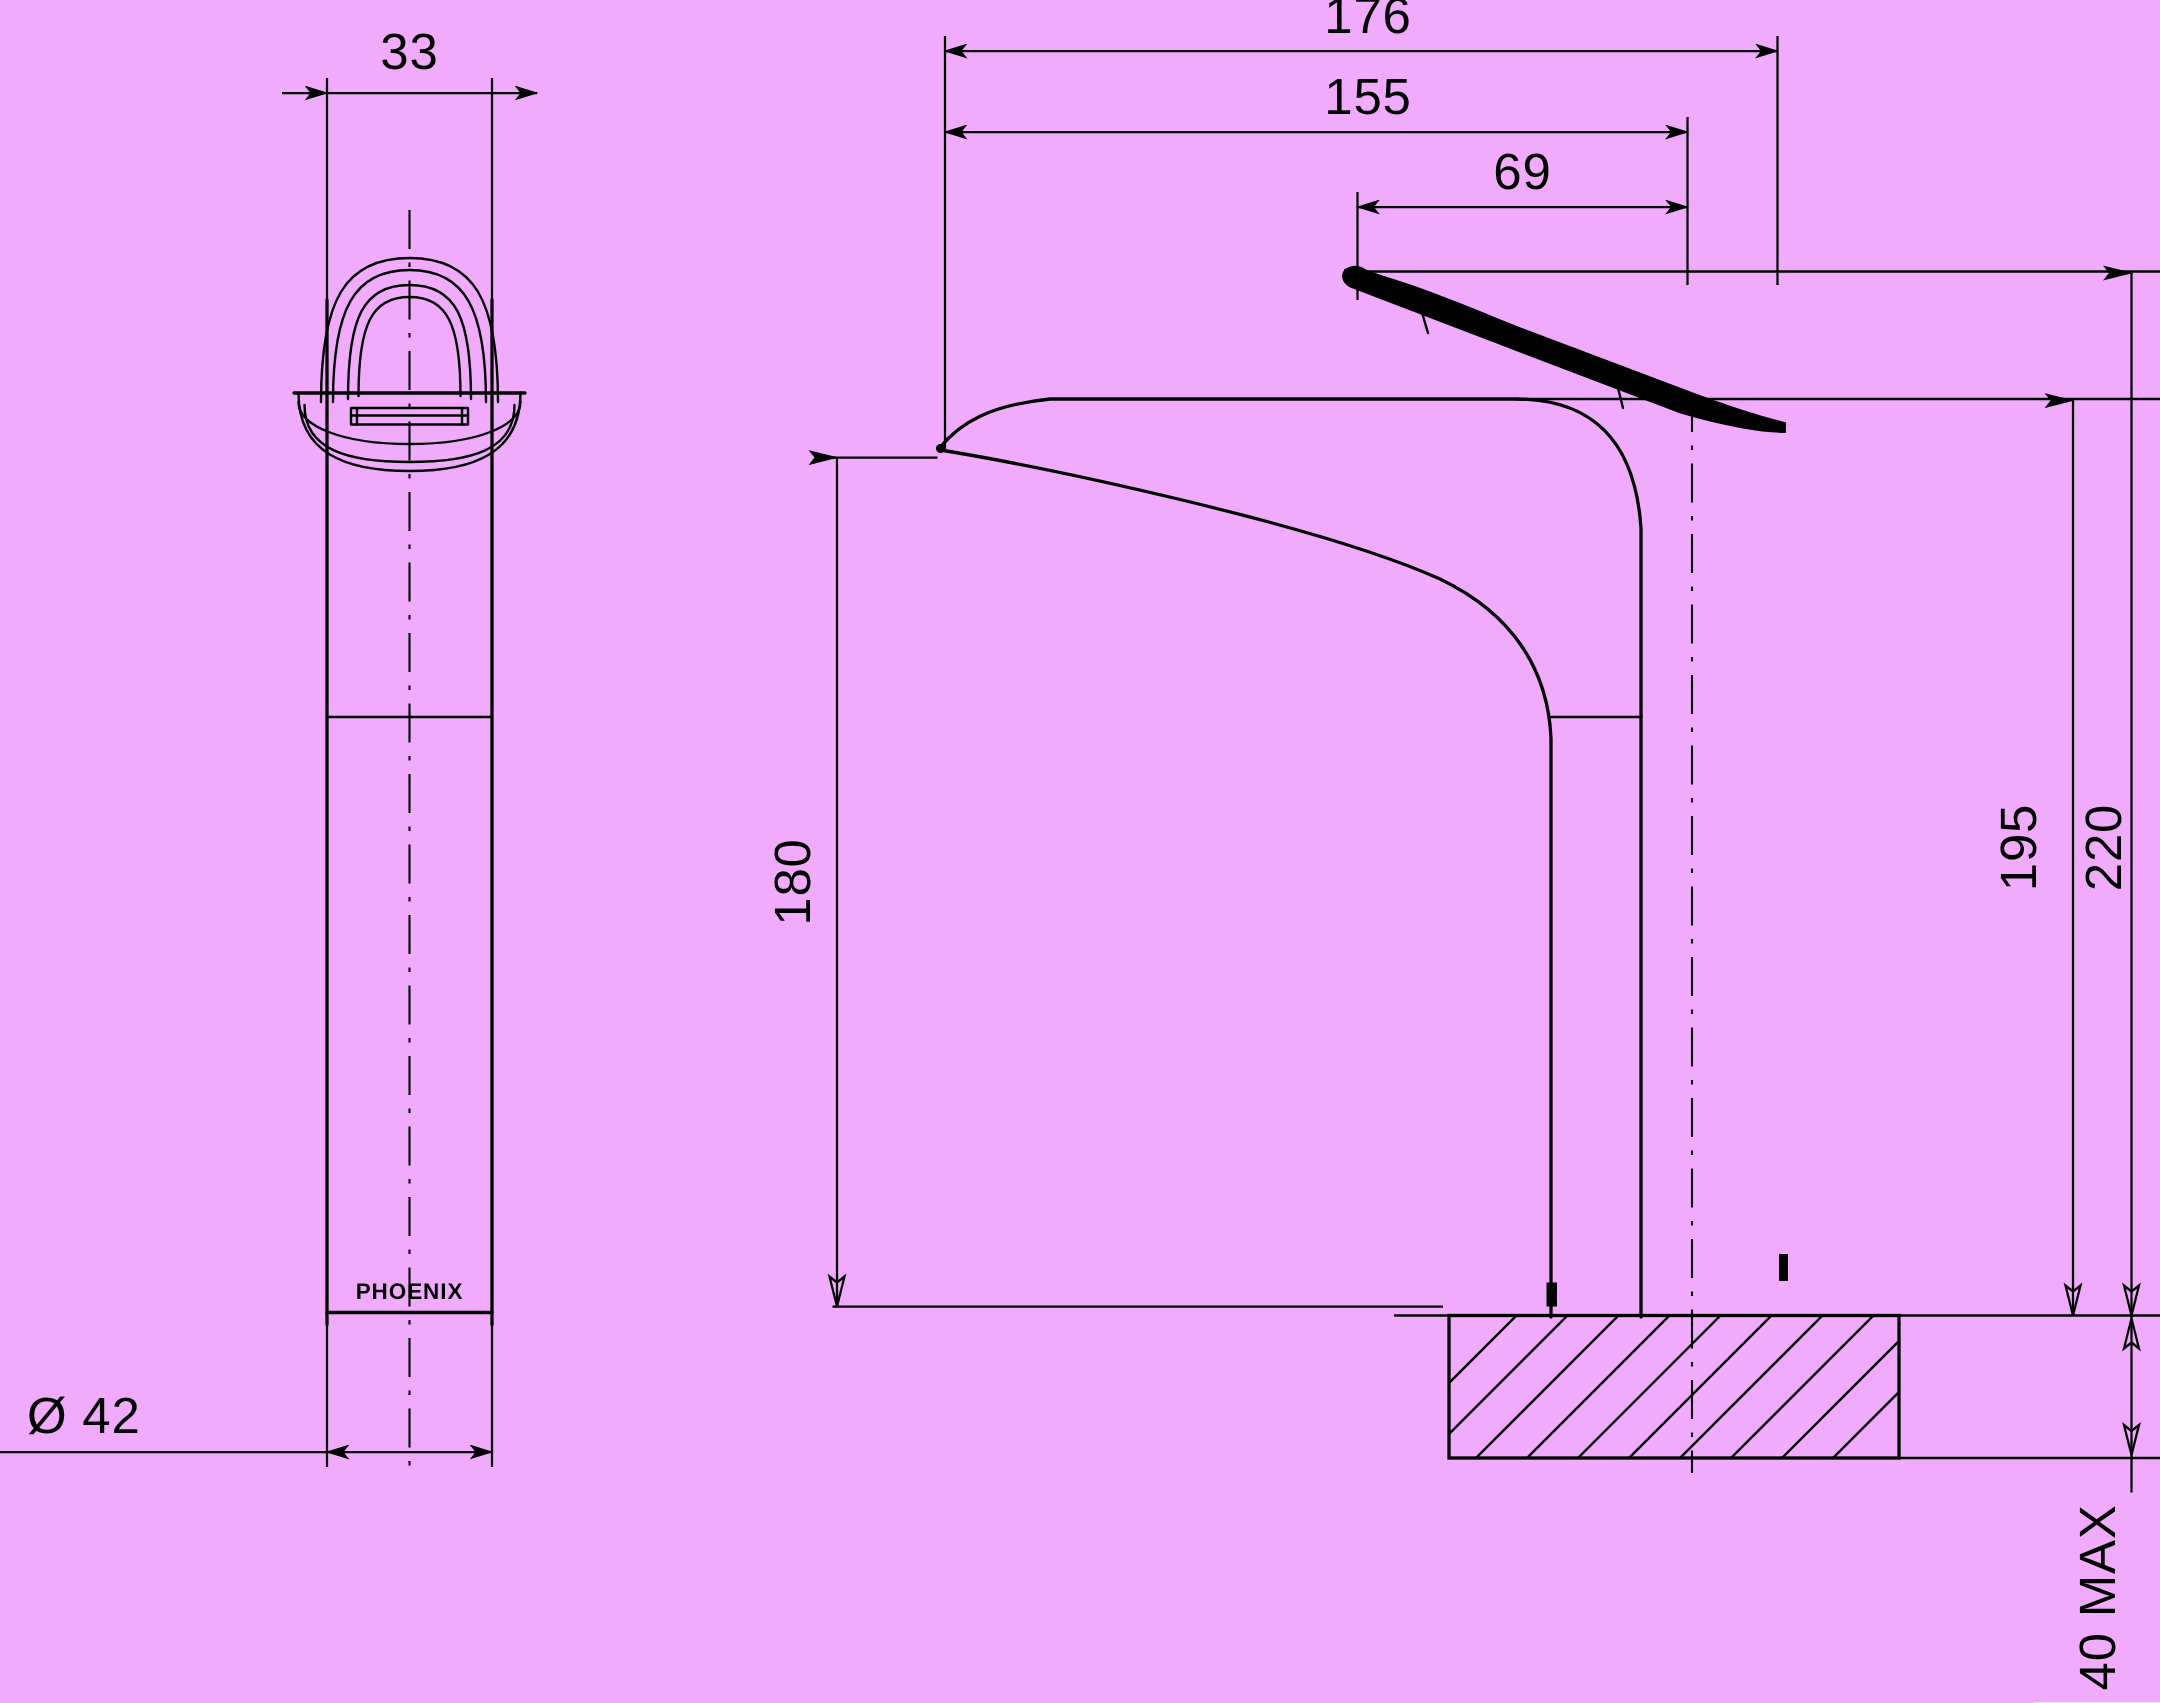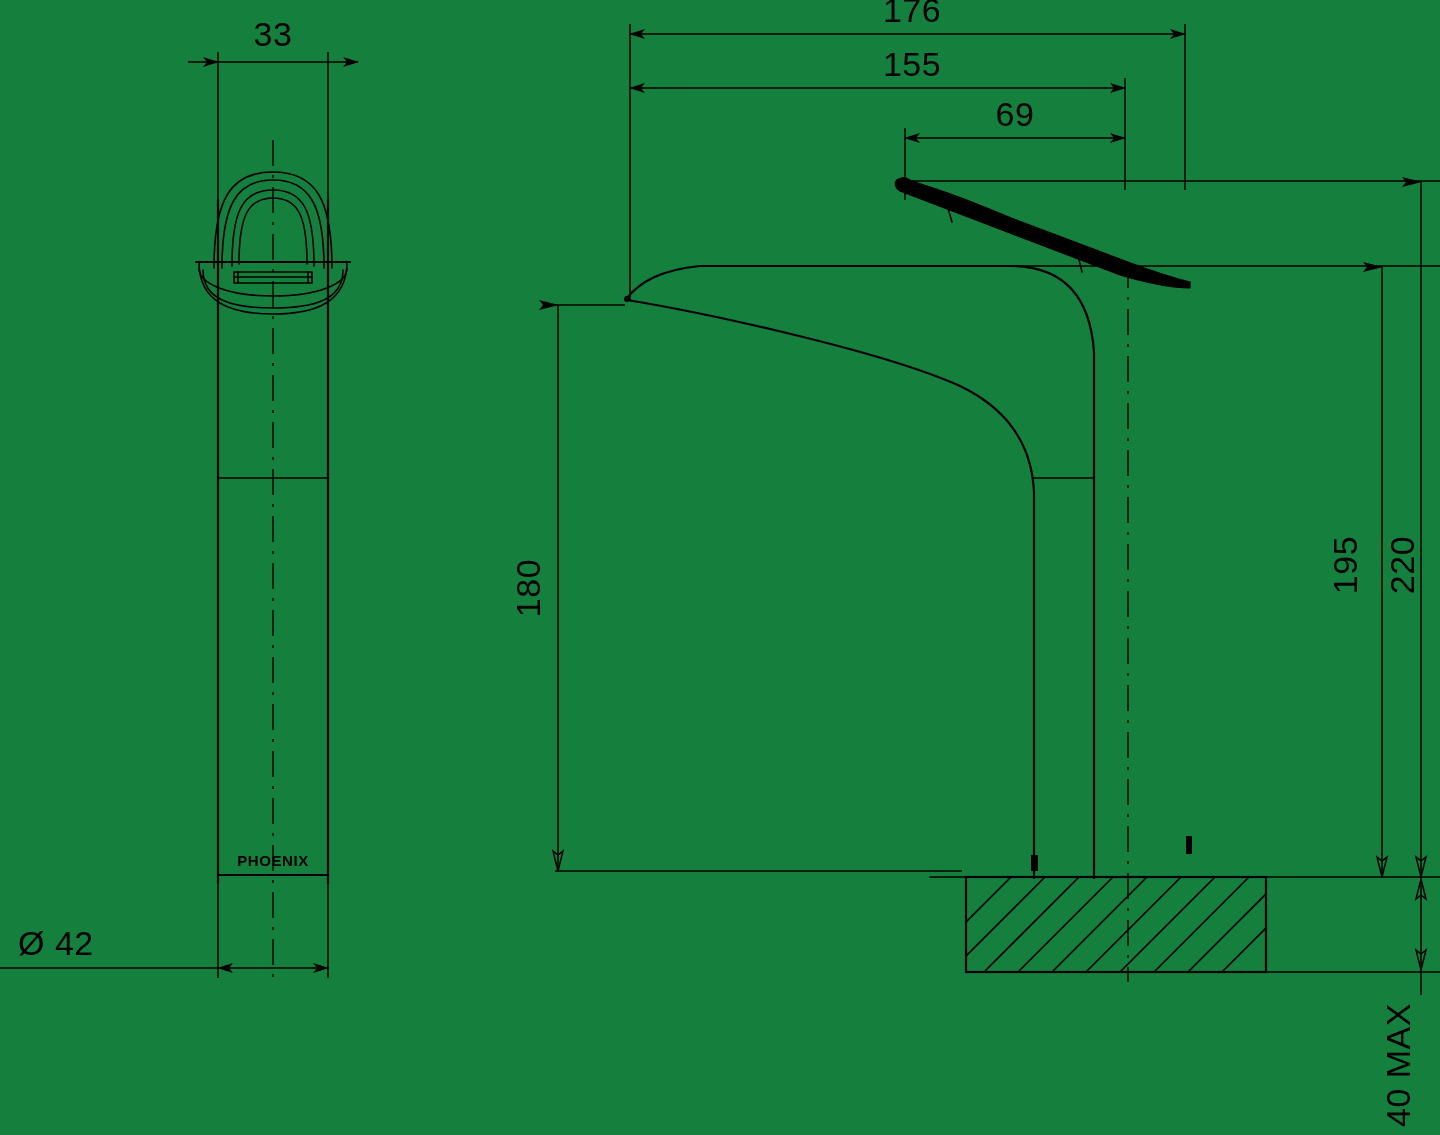--- a/index.html
+++ b/index.html
@@ -8,21 +8,21 @@
     padding: 0;
     background: #ffffff;
   }
   body {
     font-family: "Liberation Sans", sans-serif;
   }
   #drawing-root {
     position: relative;
     width: 1440px;
     height: 1135px;
-    background: #15803d;
+    background: #f0abfc;
     overflow: hidden;
     text-align: center;
   }
   svg#drawing-svg {
     display: block;
     width: 1440px;
     height: 1135px;
   }
   .dimtext {
     font-family: "Liberation Sans", sans-serif;

